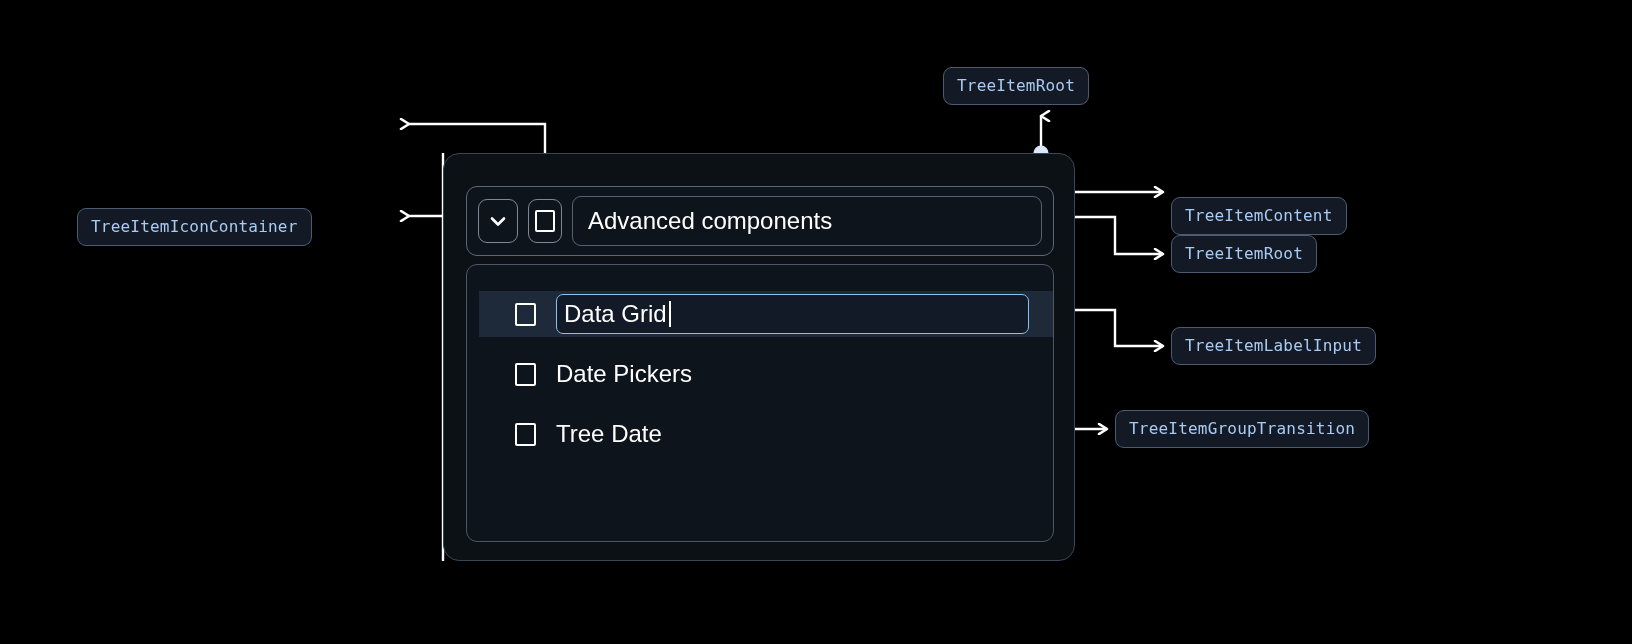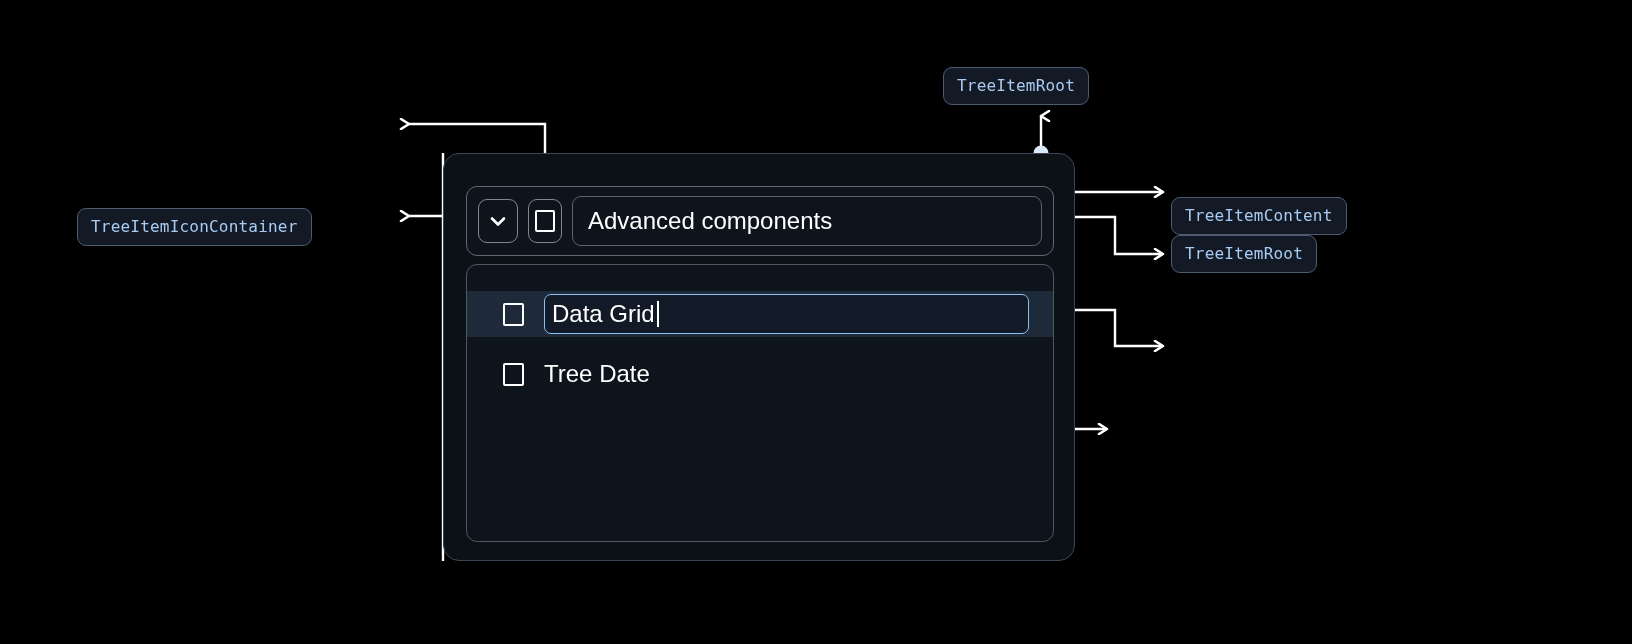--- a/index.html
+++ b/index.html
@@ -130,20 +130,21 @@
     padding-top: 26px;
   }
 
   .titem {
     height: 46px;
     display: flex;
     align-items: center;
     padding-left: 36px;
     gap: 20px;
     margin-bottom: 14px;
+    margin-left: 12px;
   }
   .titem.selected {
     background: #1e293a;
   }
   .titem .cbox2 {
     width: 21px;
     height: 23px;
     box-sizing: border-box;
     border: 2.5px solid #ffffff;
     border-radius: 2px;
@@ -237,21 +238,23 @@
 
 
   <div class="anno" style="left:77px; top:208px;">TreeItemIconContainer</div>
 
   <div class="anno" style="left:943px; top:67px;">TreeItemRoot</div>
 
   <div class="anno" style="left:1171px; top:173px;margin-top:24px;">TreeItemContent</div>
 
   <div class="anno" style="left:1171px; top:235px;">TreeItemRoot</div>
 
-
+  <div class="anno" style="left:1171px; top:327px;">TreeItemLabelInput</div>
+
+  <div class="anno" style="left:1115px; top:410px;">TreeItemGroupTransition</div>
 
   <div class="tree-root">
 
     <div class="tree-content">
 
       <div class="icon-container">
         <span>
           <svg width="24" height="24" viewBox="0 0 24 24" fill="none" stroke="#ffffff" stroke-width="2.6" stroke-linecap="round" stroke-linejoin="round">
             <path d="M6 9.5 L12 15.5 L18 9.5"></path>
           </svg>
@@ -269,20 +272,24 @@
 
       <div class="titem selected">
         <span class="cbox2"></span>
         <span class="tl-input">
           <span>Data Grid</span>
             <span class="caret"></span>
         </span>
       </div>
 
 
+      <div class="titem">
+        <span class="cbox2"></span>
+        <span class="tl-text">Date Pickers</span>
+      </div>
 
       <div class="titem">
         <span class="cbox2"></span>
         <span class="tl-text">Tree Date</span>
       </div>
 
     </div>
   </div>
 
 </div>

